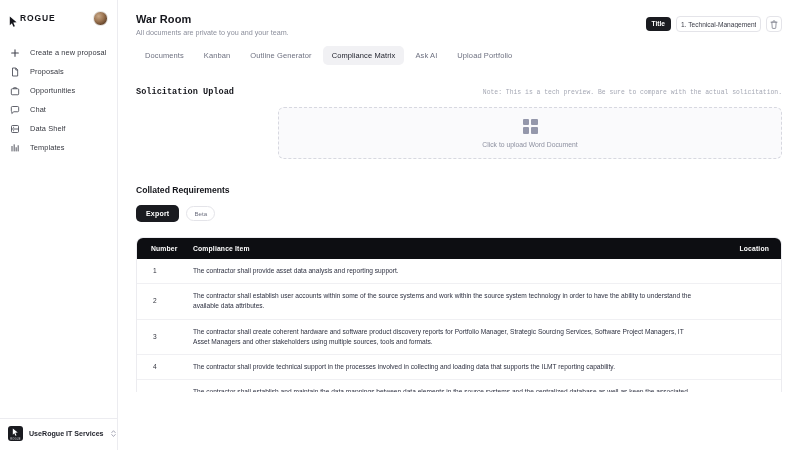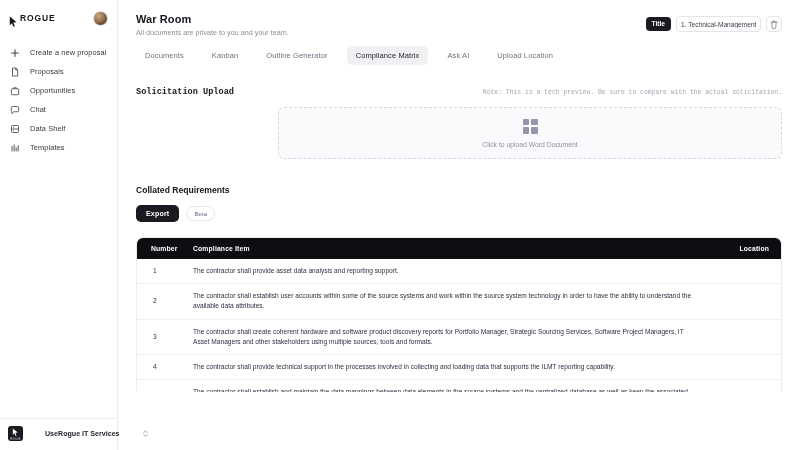--- a/index.html
+++ b/index.html
@@ -51,21 +51,21 @@
   }
   .sb-ico svg { display: block; }
   .sb-label { font-size: 7.4px; color: #35373f; white-space: nowrap; letter-spacing: .1px; }
 
   .sb-bottom { position: absolute; left: 0; right: 0; bottom: 0; }
   .sb-settings {
     display: flex; align-items: center; gap: 8px;
     padding: 4px 9px; height: 19px; margin-bottom: 7px; cursor: pointer;
   }
   .sb-org {
-    display: flex; align-items: center; gap: 22px;
+    display: flex; align-items: center; gap: 6px;
     border-top: 1px solid #ececf0;
     padding: 7px 7px 9px 8px; cursor: pointer;
   }
   .org-logo {
     width: 15px; height: 15px; border-radius: 3px;
     background: #1a1b20; flex: 0 0 15px;
     display: flex; align-items: flex-start; justify-content: center;
     position: relative; overflow: hidden;
   }
   .org-logo svg { margin-top: 2px; }
@@ -99,21 +99,21 @@
     padding: 0 4px; font-family: "Liberation Sans", sans-serif;
     outline: none; overflow: hidden; white-space: nowrap;
   }
   .icon-btn {
     width: 16px; height: 16px; border: 1px solid #e4e4e9; border-radius: 4px;
     background: #fff; display: flex; align-items: center; justify-content: center;
     cursor: pointer; color: #6b6e7c;
   }
 
   
-  .tabs { display: flex; align-items: center; gap: 10px; padding: 9px 12px 0 18px; }
+  .tabs { display: flex; align-items: center; gap: 2px; padding: 9px 12px 0 18px; }
   .tab {
     font-size: 7.5px; color: #6e7180;
     padding: 5px 9px; border-radius: 5px; cursor: pointer;
     white-space: nowrap; letter-spacing: .1px;
   }
   .tab.active { background: #f1f1f4; color: #23252f; }
 
   
   .sec { padding: 0 18px; }
   .sec-row {
@@ -296,21 +296,21 @@
         </span>
       </div>
     </div>
 
     <nav class="tabs">
       <div class="tab">Documents</div>
       <div class="tab">Kanban</div>
       <div class="tab">Outline Generator</div>
       <div class="tab active">Compliance Matrix</div>
       <div class="tab">Ask AI</div>
-      <div class="tab">Upload Location</div>
+      <div class="tab">Upload Portfolio</div>
     </nav>
 
     <div class="sec">
       <div class="sec-row">
         <div class="sec-title">Solicitation Upload</div>
         <div class="sec-note">Note: This is a tech preview. Be sure to compare with the actual solicitation.</div>
       </div>
 
       <div class="dropzone">
         <span class="grid-ico">

